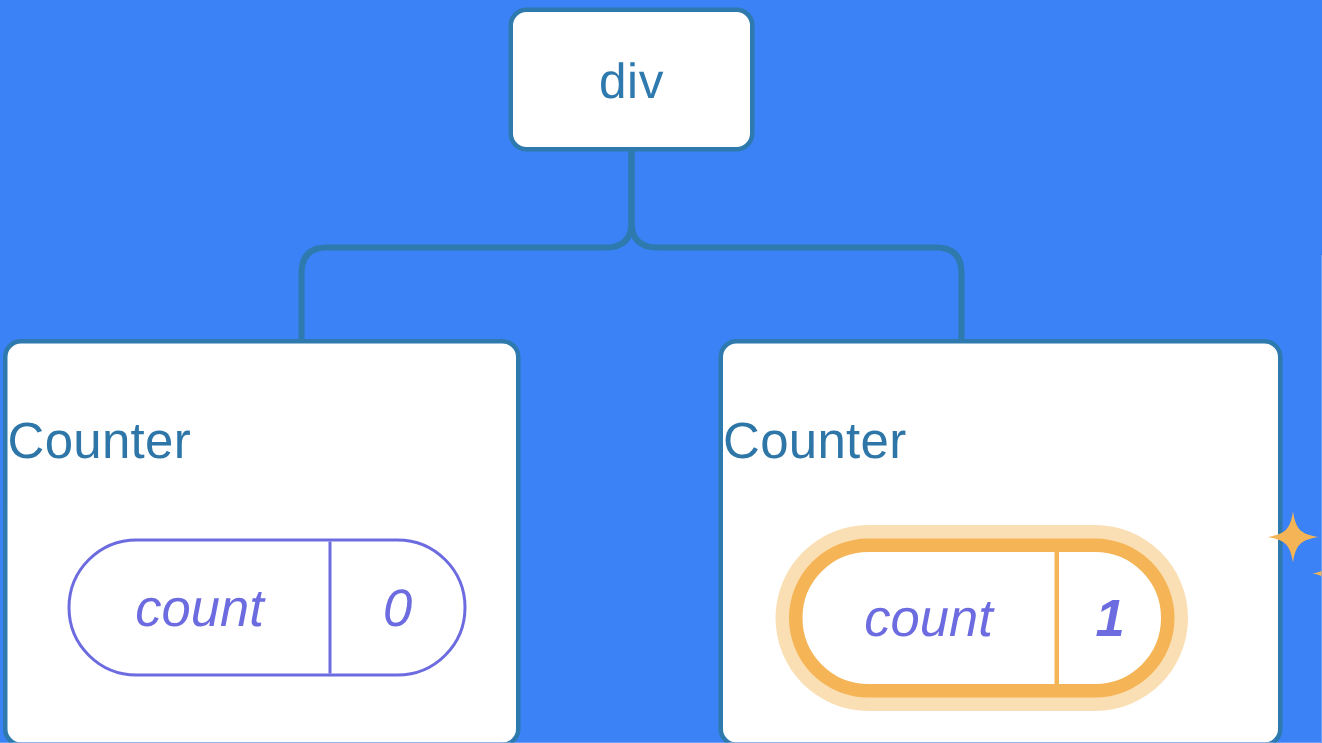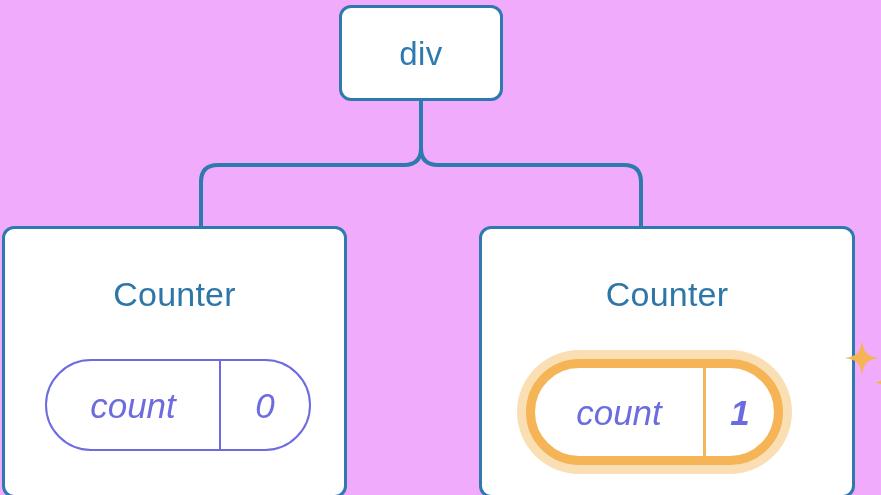--- a/index.html
+++ b/index.html
@@ -10,21 +10,21 @@
     width: 881px;
     height: 495px;
     overflow: hidden;
     font-family: "Liberation Sans", sans-serif;
   }
 
   #canvas {
     position: relative;
     width: 881px;
     height: 495px;
-    background: #f0abfc;
+    background: #3b82f6;
     overflow: hidden;
   }
 
   
   #connector-layer {
     position: absolute;
     left: 0;
     top: 0;
     width: 881px;
     height: 495px;
@@ -70,21 +70,20 @@
     top: 226px;
     width: 376px;
     height: 272px;
   }
 
   .node-title {
     position: absolute;
     left: 0;
     top: 48px;
     width: 100%;
-    text-align: center;
     color: #2e76a8;
     font-size: 34px;
     line-height: 1;
     letter-spacing: 0.2px;
   }
 
   
   .pill-wrap {
     position: absolute;
     top: 130px;

